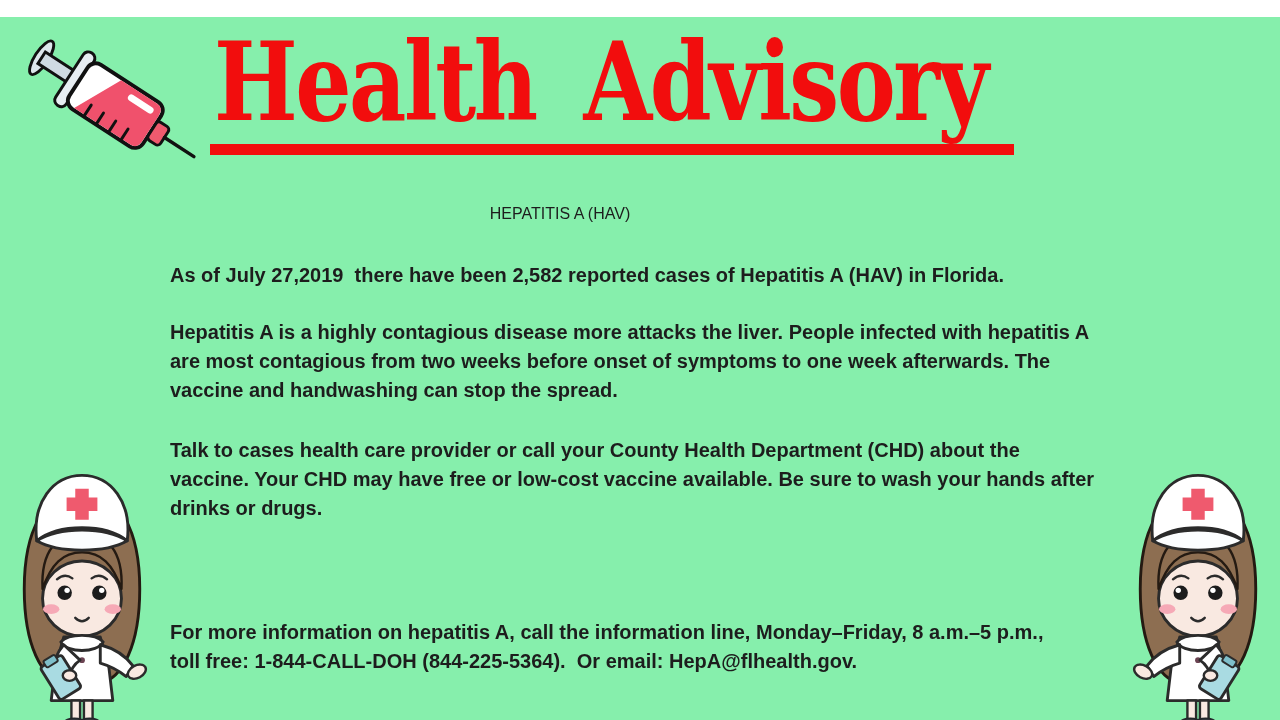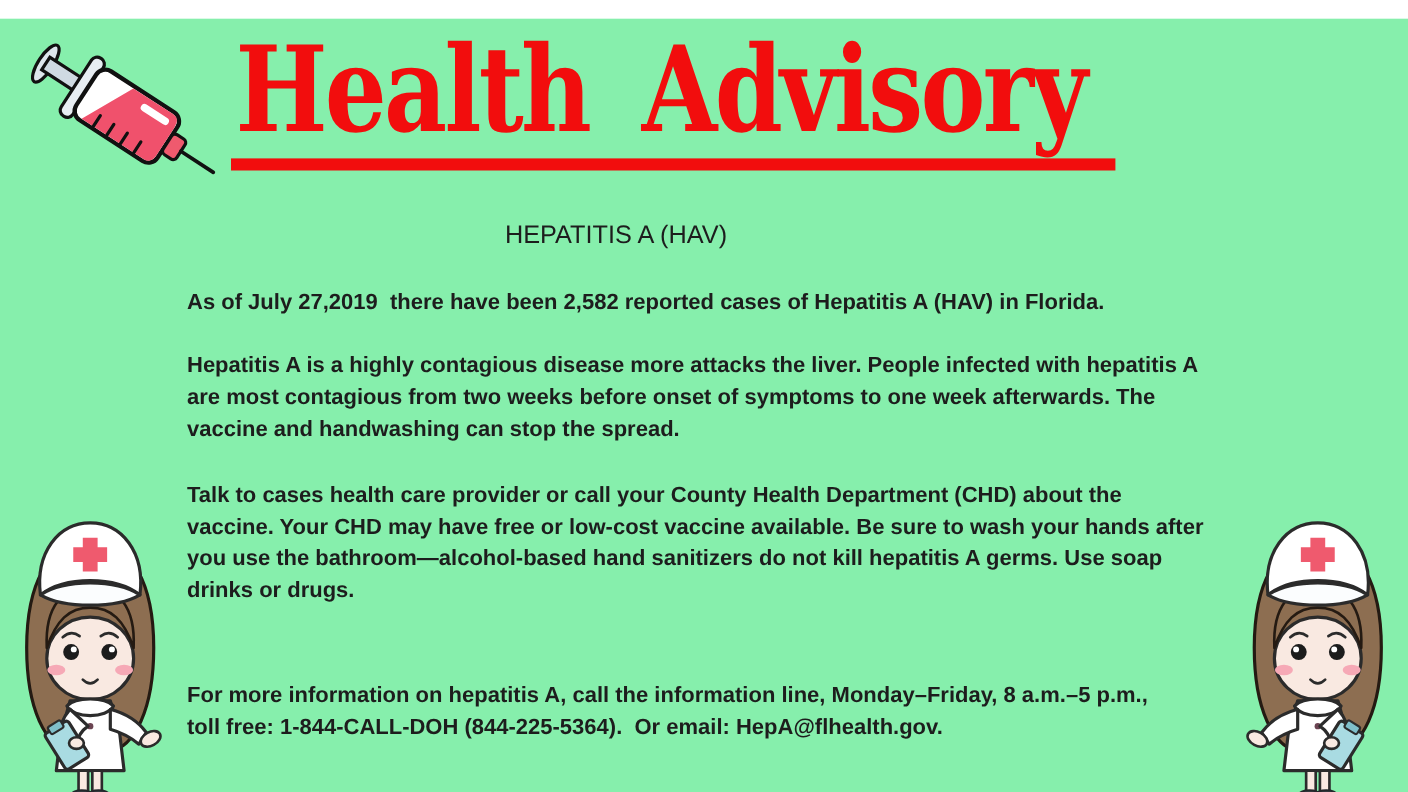--- a/index.html
+++ b/index.html
@@ -22,21 +22,21 @@
     background:#f20d0d;
   }
 
   
   .text-layer {
     position:absolute; left:170px; top:180px; width:960px; height:530px;
     color:#1d1d1d; font-size:20px; line-height:29px;
   }
   .subtitle {
     position:absolute; left:0; top:2px; width:780px; text-align:center;
-    font-size:23px; color:#1d1d1d;
+    font-size:16px; color:#1d1d1d;
   }
   .para { position:absolute; left:0;font-weight:bold; }
   .para-1 { top:64px; }
   .para-2 { top:121px; }
   .para-3 { top:239px; }
   .para-4 { top:421px; }
   .line { white-space:pre; }
 
   
   .nurse { position:absolute; width:154px; height:294px; top:423px; }
@@ -143,21 +143,20 @@
 
     <div class="para para-2">
       <div class="line">Hepatitis A is a highly contagious disease more attacks the liver. People infected with hepatitis A</div>
       <div class="line">are most contagious from two weeks before onset of symptoms to one week afterwards. The</div>
       <div class="line">vaccine and handwashing can stop the spread.</div>
     </div>
 
     <div class="para para-3">
       <div class="line">Talk to cases health care provider or call your County Health Department (CHD) about the</div>
       <div class="line">vaccine. Your CHD may have free or low-cost vaccine available. Be sure to wash your hands after</div>
-      <div class="line">you use the bathroom—alcohol-based hand sanitizers do not kill hepatitis A germs. Use soap</div>
       <div class="line">drinks or drugs.</div>
     </div>
 
     <div class="para para-4">
       <div class="line">For more information on hepatitis A, call the information line, Monday–Friday, 8 a.m.–5 p.m.,</div>
       <div class="line">toll free: 1-844-CALL-DOH (844-225-5364).  Or email: HepA@flhealth.gov.</div>
     </div>
   </div>
 
   <div class="nurse nurse-left">

